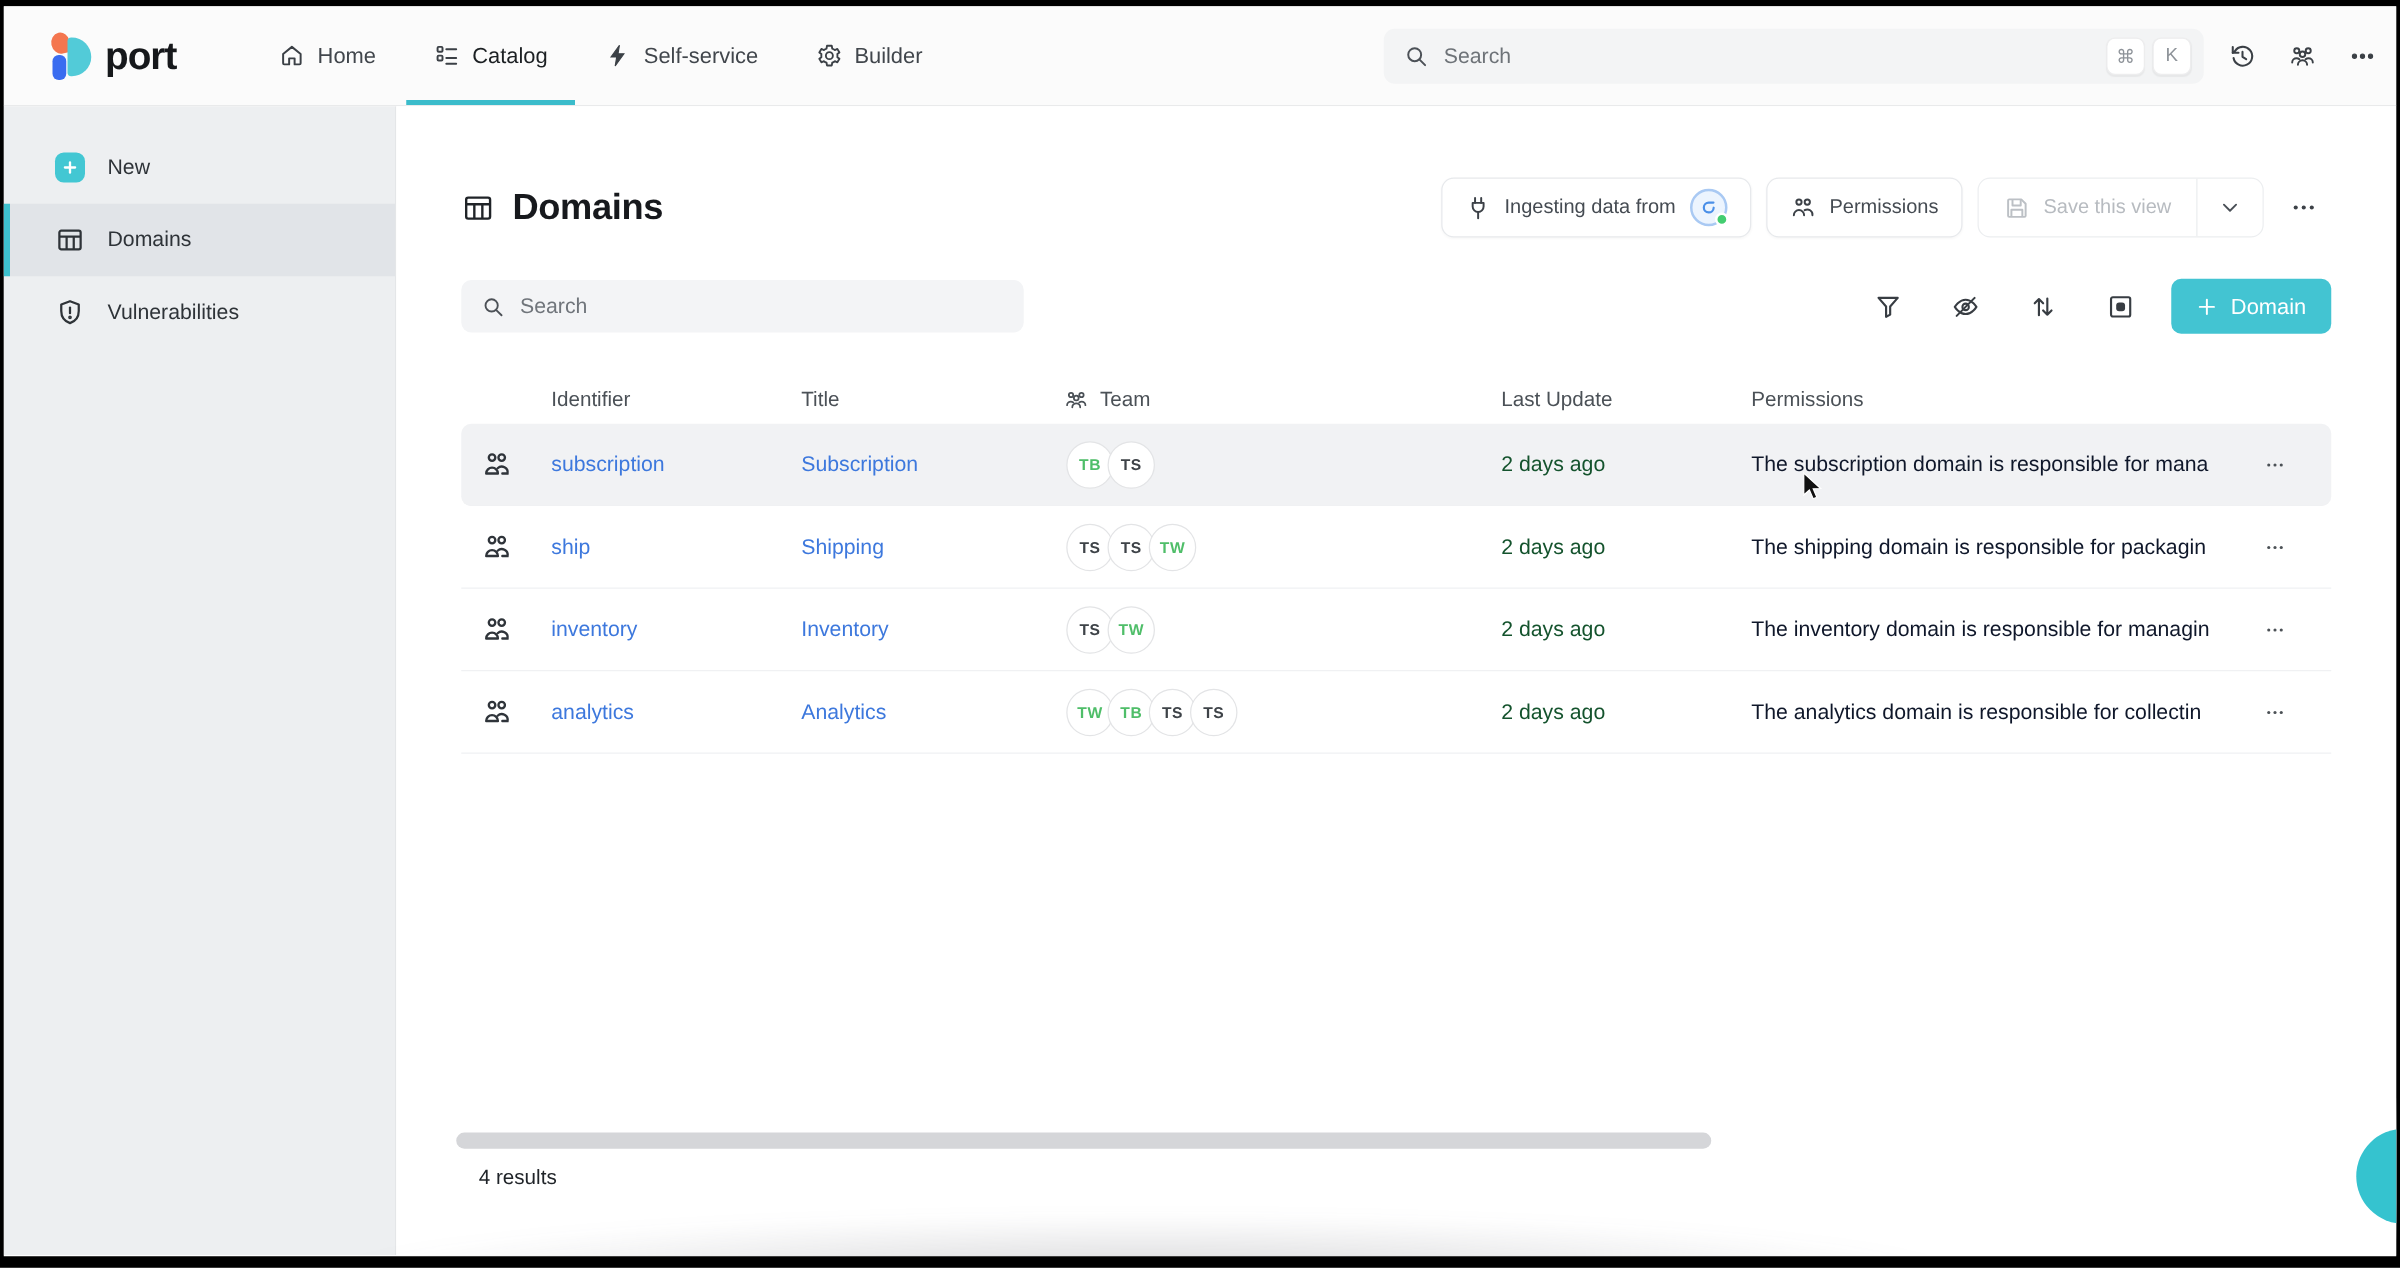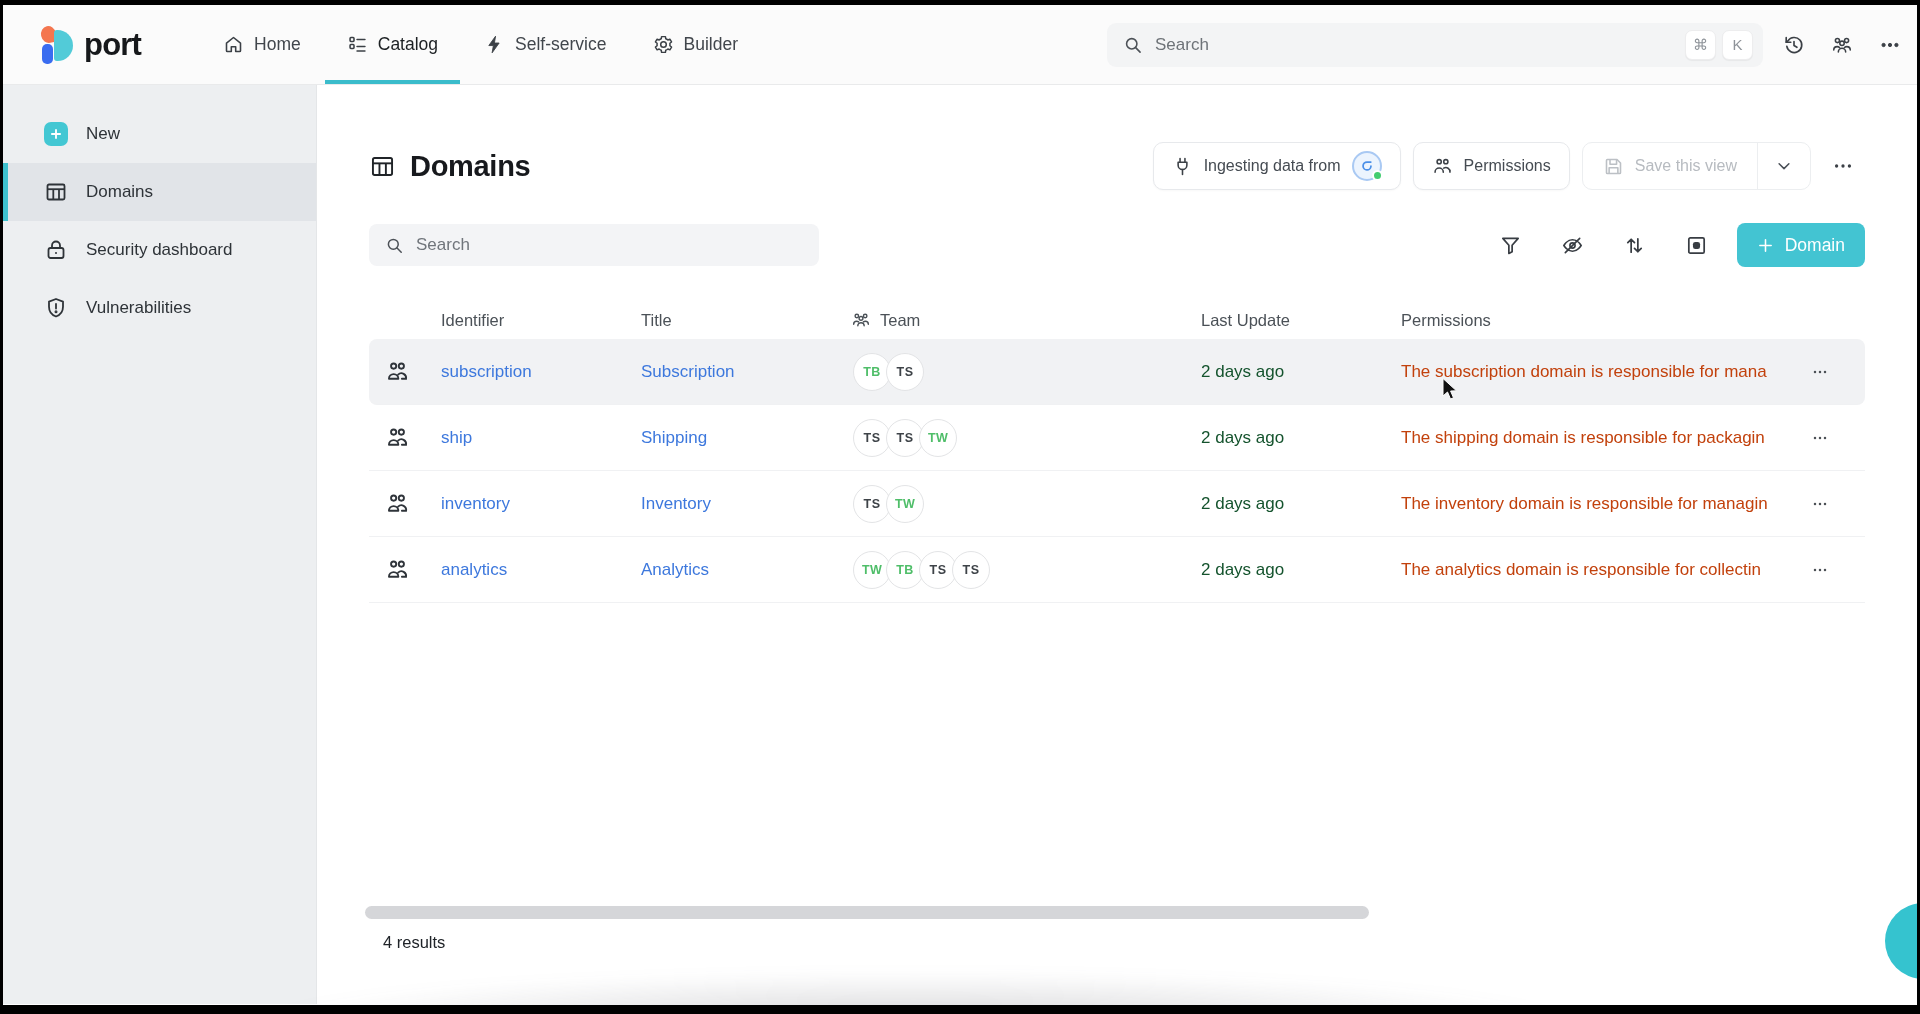--- a/index.html
+++ b/index.html
@@ -100,21 +100,21 @@
   .cell-icon svg { width:25px; height:25px; stroke:#2f343a; }
   .cell-link { padding-left:16px; font-size:17px; color:#3d78dd; cursor:pointer; }
   .cell-teams { display:flex; align-items:center; padding-left:16px; }
   .team-badge { width:38px; height:38px; border-radius:50%; background:#fff; border:1px solid #e3e4e6;
                 display:flex; align-items:center; justify-content:center; font-size:12.5px; font-weight:700;
                 letter-spacing:0.4px; flex:none; }
   .team-badge + .team-badge { margin-left:-5px; }
   .team-badge.green { color:#4fbe69; }
   .team-badge.dark { color:#3e4348; }
   .cell-date { padding-left:16px; font-size:17px; color:#14532d; }
-  .cell-desc { padding-left:16px; font-size:17px; color:#c2410c; white-space:nowrap; overflow:hidden; }
+  .cell-desc { padding-left:16px; font-size:17px; color:#0f172a; white-space:nowrap; overflow:hidden; }
   .cell-actions { display:flex; justify-content:center; }
   .row-more { display:flex; align-items:center; justify-content:center; width:34px; height:30px; cursor:pointer; }
   .row-more svg { width:20px; height:20px; fill:#4c5156; }
 
   
   .h-scrollbar { position:absolute; left:48px; top:821px; width:1004px; height:13px; border-radius:7px; background:#d5d6d9; cursor:pointer; }
   .results { position:absolute; left:66px; top:848px; font-size:16.5px; color:#202429; }
   .bottom-shade { position:absolute; left:240px; right:330px; bottom:-18px; height:52px;
                   background:radial-gradient(ellipse at 50% 100%, rgba(70,70,80,0.22), rgba(70,70,80,0) 70%); filter:blur(7px); }
   .chat-glow { position:absolute; right:-40px; bottom:10px; width:120px; height:120px; border-radius:50%;
@@ -225,30 +225,20 @@
       <div class="side-item active">
         <span class="s-icon">
           <svg viewBox="0 0 24 24" fill="none" stroke-width="1.8" stroke-linejoin="round">
                 <rect x="3.5" y="4.5" width="17" height="15" rx="1.5"></rect>
                 <line x1="3.5" y1="9.2" x2="20.5" y2="9.2"></line>
                 <line x1="9.3" y1="9.2" x2="9.3" y2="19.5"></line>
                 <line x1="15" y1="9.2" x2="15" y2="19.5"></line>
               </svg>
         </span>
         <span>Domains</span>
-      </div>
-      <div class="side-item">
-        <span class="s-icon">
-          <svg viewBox="0 0 24 24" fill="none" stroke-width="1.8" stroke-linejoin="round">
-                <rect x="4.5" y="10" width="15" height="10" rx="2"></rect>
-                <path d="M8 10V7.5a4 4 0 0 1 8 0V10"></path>
-                <circle cx="12" cy="15" r="1" style="fill:#2e3338" stroke="none"></circle>
-              </svg>
-        </span>
-        <span>Security dashboard</span>
       </div>
       <div class="side-item">
         <span class="s-icon">
           <svg viewBox="0 0 24 24" fill="none" stroke-width="1.8" stroke-linejoin="round" stroke-linecap="round">
                 <path d="M12 3 19 5.6v5.2c0 4.8-2.9 8.3-7 9.7-4.1-1.4-7-4.9-7-9.7V5.6Z"></path>
                 <line x1="12" y1="8" x2="12" y2="12.5"></line>
                 <circle cx="12" cy="15.8" r="0.6" style="fill:#2e3338"></circle>
               </svg>
         </span>
         <span>Vulnerabilities</span>

